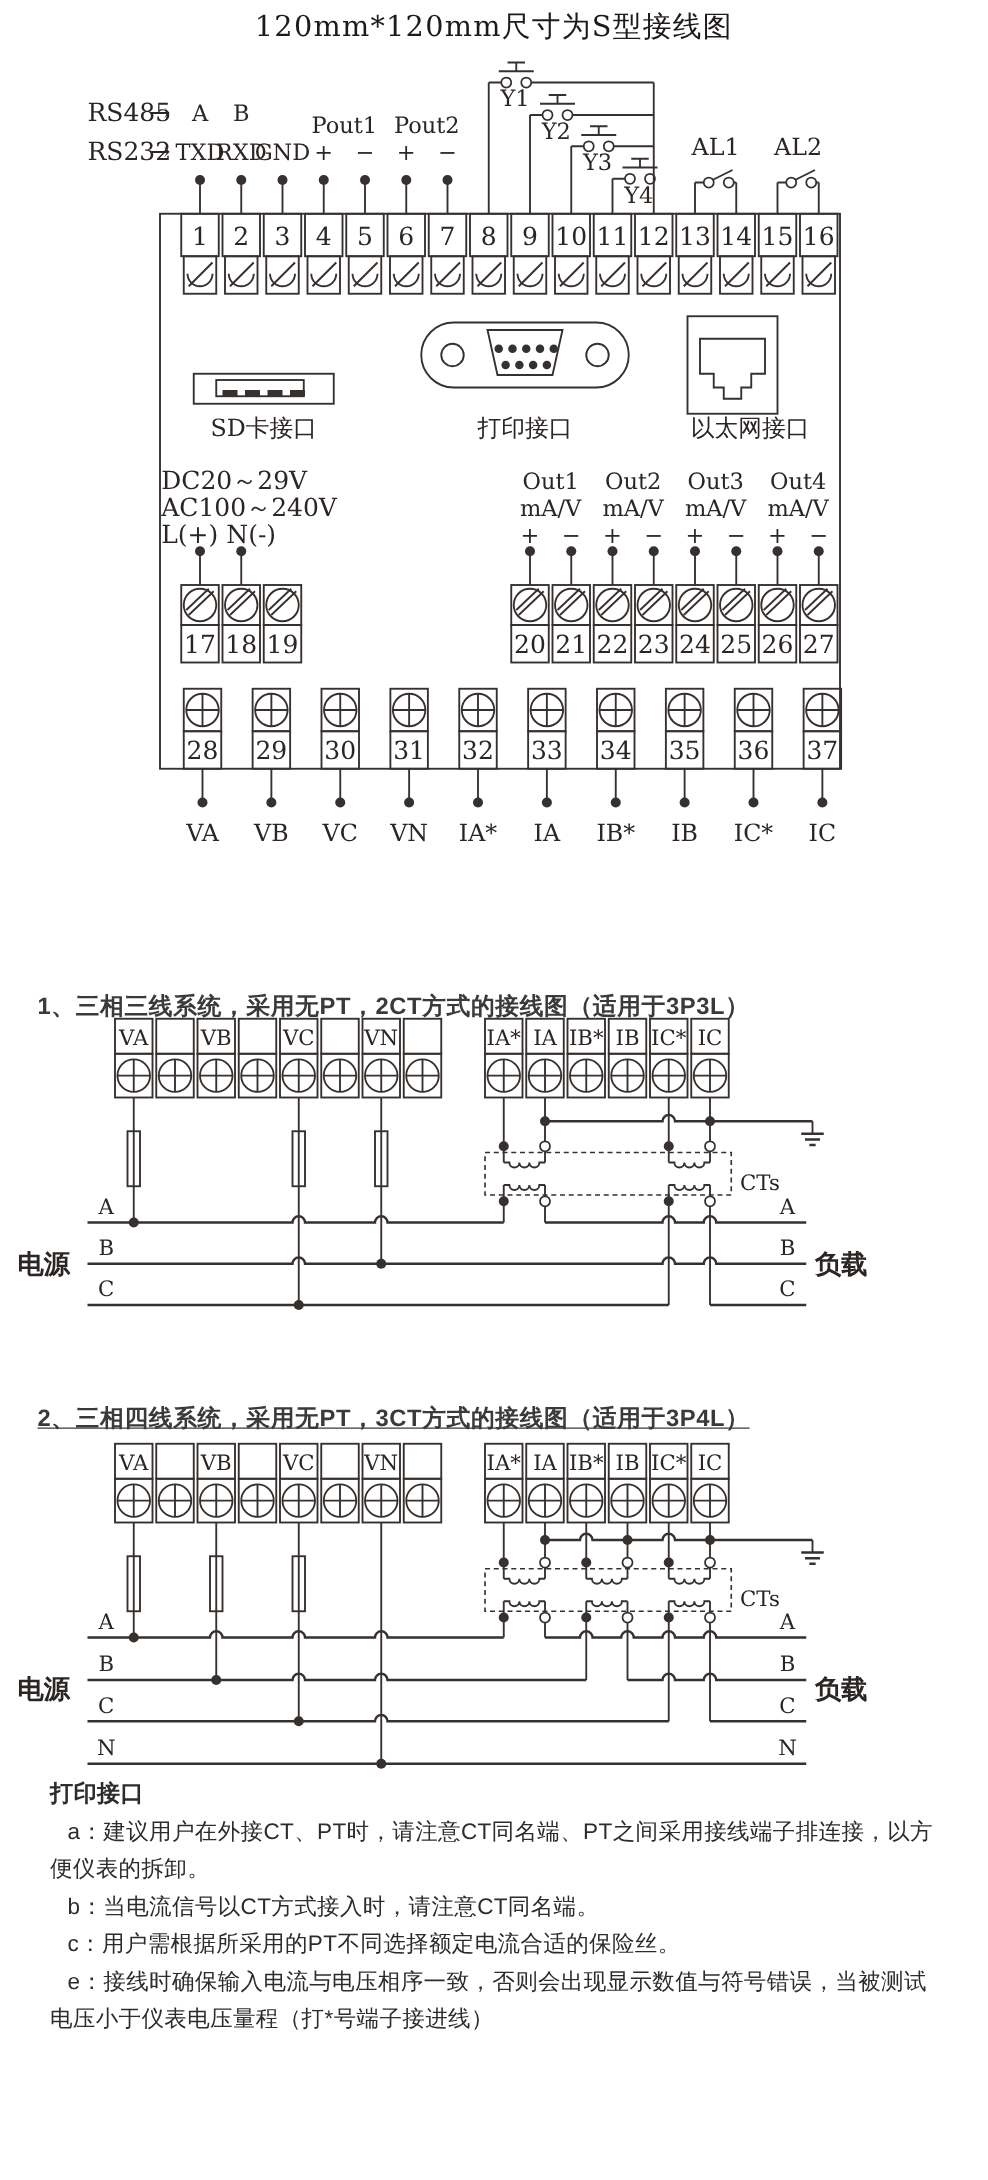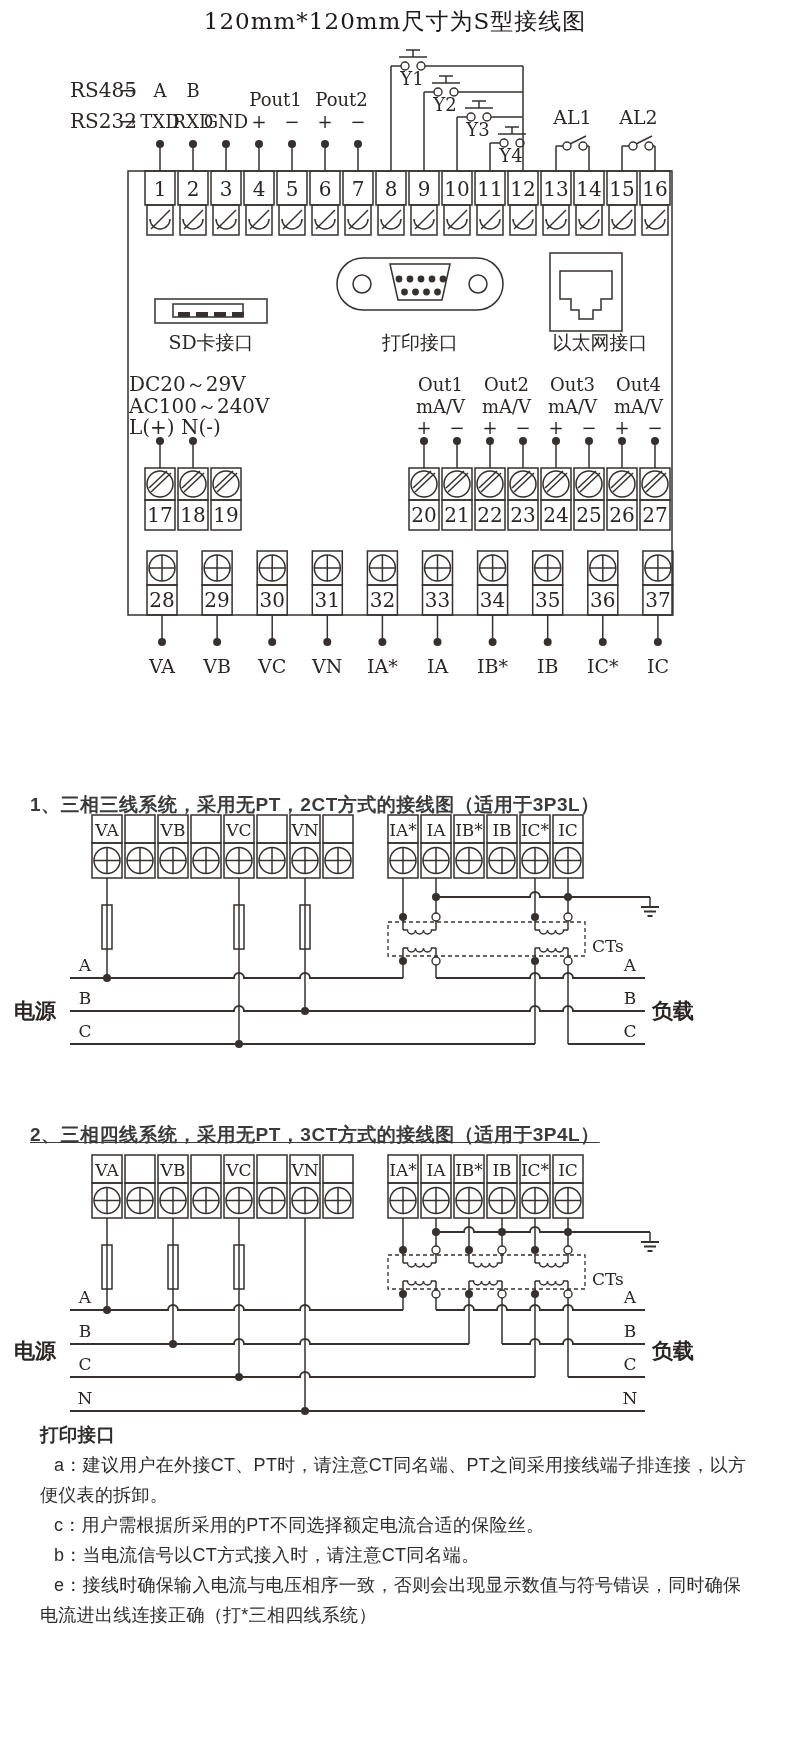--- a/index.html
+++ b/index.html
@@ -1040,17 +1040,17 @@
           <line x1="641" y1="1242" x2="659" y2="1242" stroke="#36302e" stroke-width="2"></line>
           <line x1="644" y1="1246.5" x2="656" y2="1246.5" stroke="#36302e" stroke-width="2"></line>
           <line x1="647.5" y1="1251" x2="652.5" y2="1251" stroke="#36302e" stroke-width="2"></line>
         </g>
       </g>
     </svg>
 
   <div class="notes">
     <h3>打印接口</h3>
     <p>a：建议用户在外接CT、PT时，请注意CT同名端、PT之间采用接线端子排连接，以方便仪表的拆卸。</p>
+    <p>b：当电流信号以CT方式接入时，请注意CT同名端。</p>
     <p>c：用户需根据所采用的PT不同选择额定电流合适的保险丝。</p>
-    <p>b：当电流信号以CT方式接入时，请注意CT同名端。</p>
-    <p>e：接线时确保输入电流与电压相序一致，否则会出现显示数值与符号错误，同时确保电流进出线连接正确（打*三相四线系统）</p>
+    <p>e：接线时确保输入电流与电压相序一致，否则会出现显示数值与符号错误，当被测试电压小于仪表电压量程（打*号端子接进线）</p>
   </div>
 </div>
 
 </body></html>

